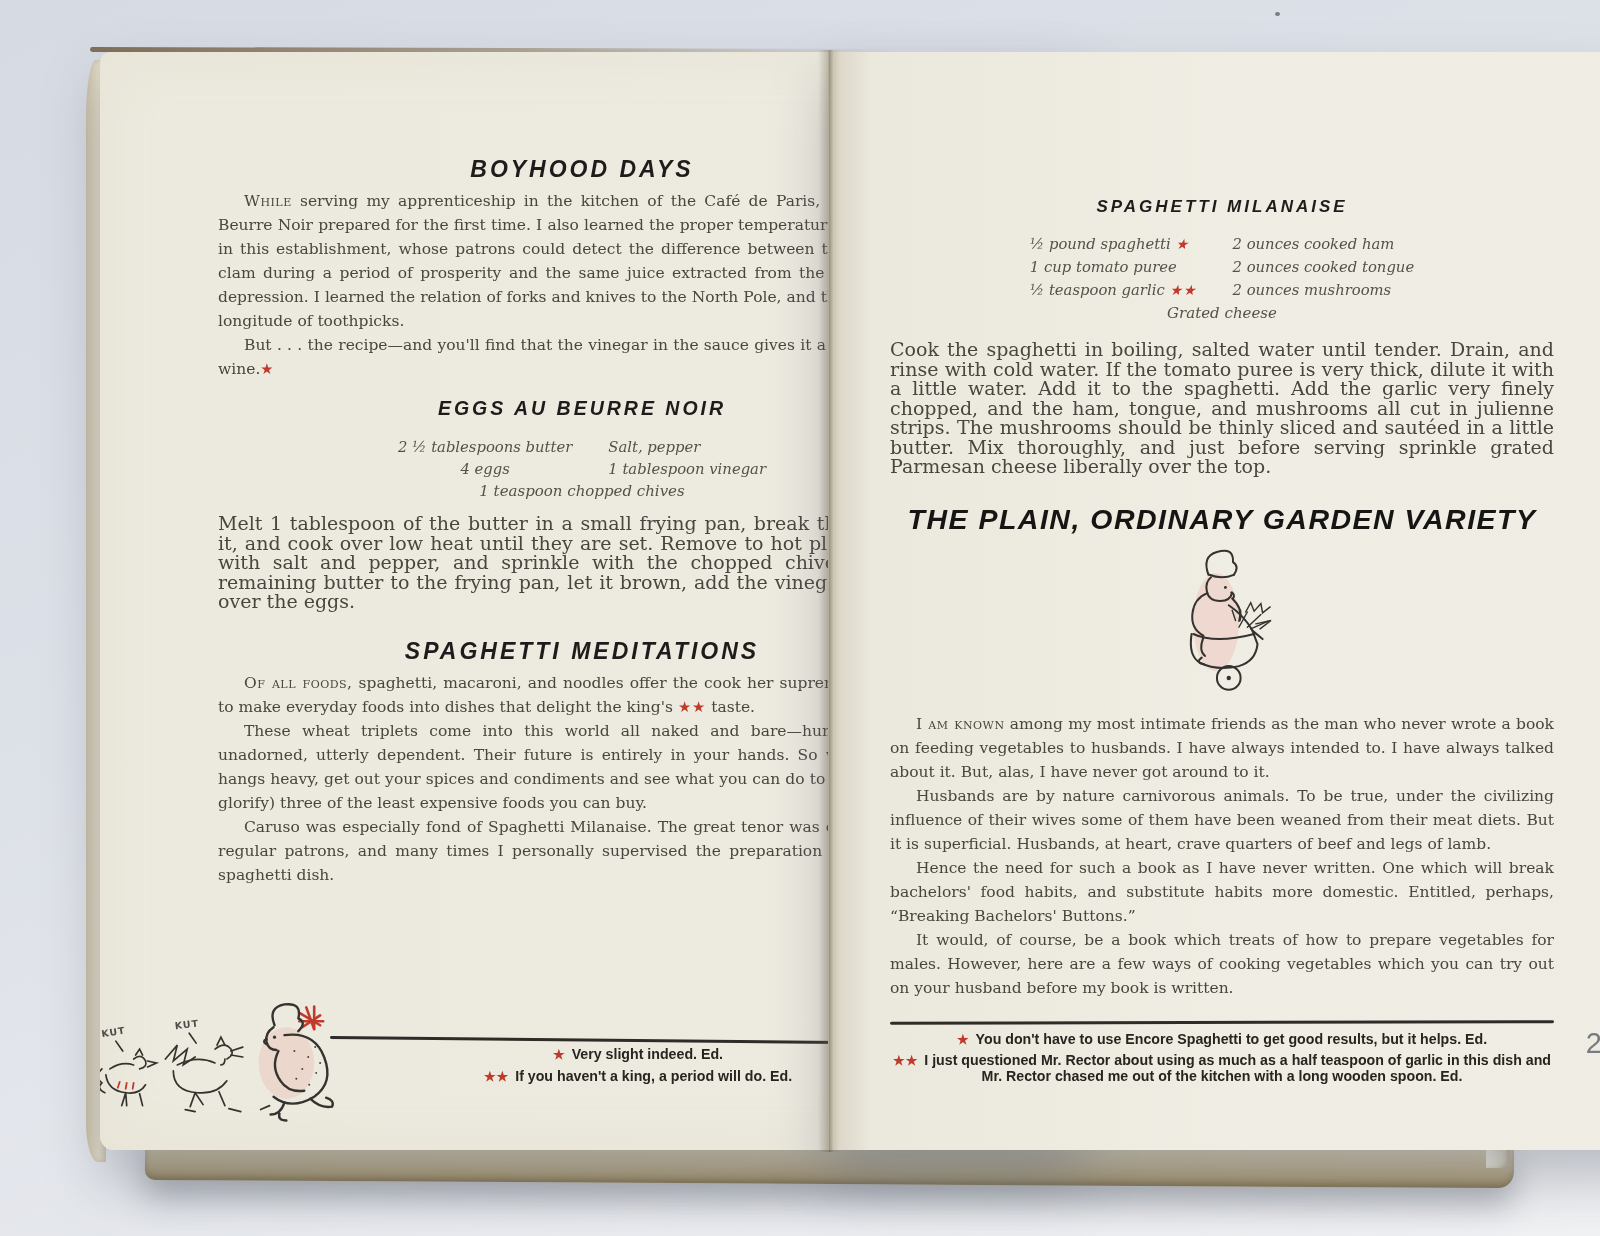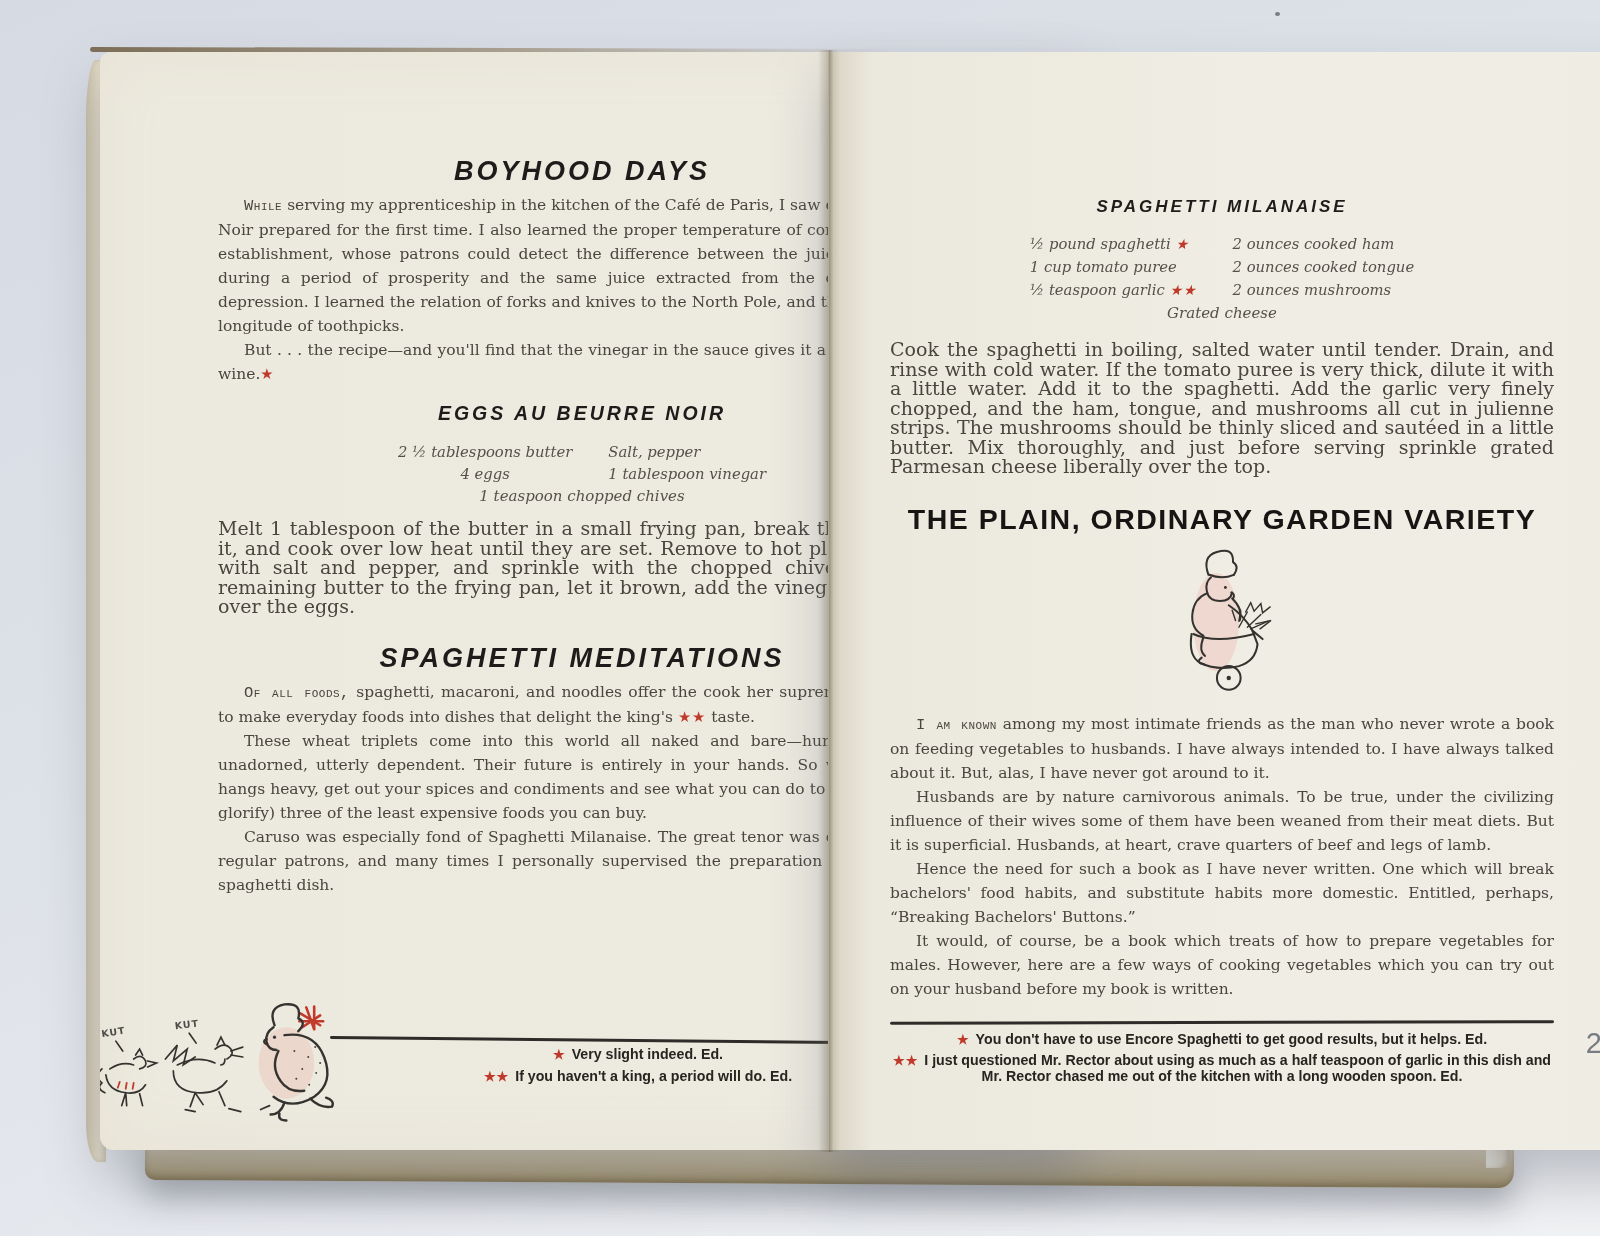--- a/index.html
+++ b/index.html
@@ -59,35 +59,35 @@
   }
   .gutter{
     position:absolute;left:718px;top:-2px;bottom:-2px;width:22px;
     background:linear-gradient(to right,rgba(90,78,52,0),rgba(95,82,55,.30) 48%,rgba(60,50,30,.38) 52%,rgba(95,82,55,.12) 70%,rgba(90,78,52,0));
     z-index:5;pointer-events:none;
   }
 
   
   .sec-title{
     font-family:"Liberation Sans",sans-serif;font-weight:700;font-style:italic;
-    color:#1d1c1a;text-align:center;letter-spacing:3px;font-size:27px;
+    color:#1d1c1a;text-align:center;letter-spacing:3px;font-size:23px;
     margin:0 0 6px 0;
   }
   .big-title{
-    font-family:"Liberation Sans",sans-serif;font-weight:700;
+    font-family:"Liberation Sans",sans-serif;font-weight:700;font-style:italic;
     color:#161514;text-align:center;letter-spacing:1.5px;font-size:28.5px;
     margin:26px 0 4px 0;white-space:nowrap;
   }
   p.body{
     font-size:15.5px;line-height:24px;text-align:justify;margin:0;text-indent:26px;
   }
   p.method{
     font-size:19px;line-height:19.5px;text-align:justify;margin:0;text-indent:0;
   }
-  .lead{font-variant-caps:small-caps;letter-spacing:.5px;font-family:Liberation Mono, monospace;}
+  .lead{font-variant-caps:small-caps;letter-spacing:.5px;}
   .star{color:#bf3a2b;font-size:.95em;letter-spacing:1px;white-space:nowrap;}
 
   .ing-grid{
     display:grid;grid-template-columns:auto auto;column-gap:36px;row-gap:1px;
     width:max-content;margin:10px auto 2px auto;
     font-style:italic;font-size:14.8px;line-height:21px;color:#55514a;
   }
   .ing-center{
     text-align:center;font-style:italic;font-size:15px;line-height:21px;color:#55514a;
     margin-bottom:0;

